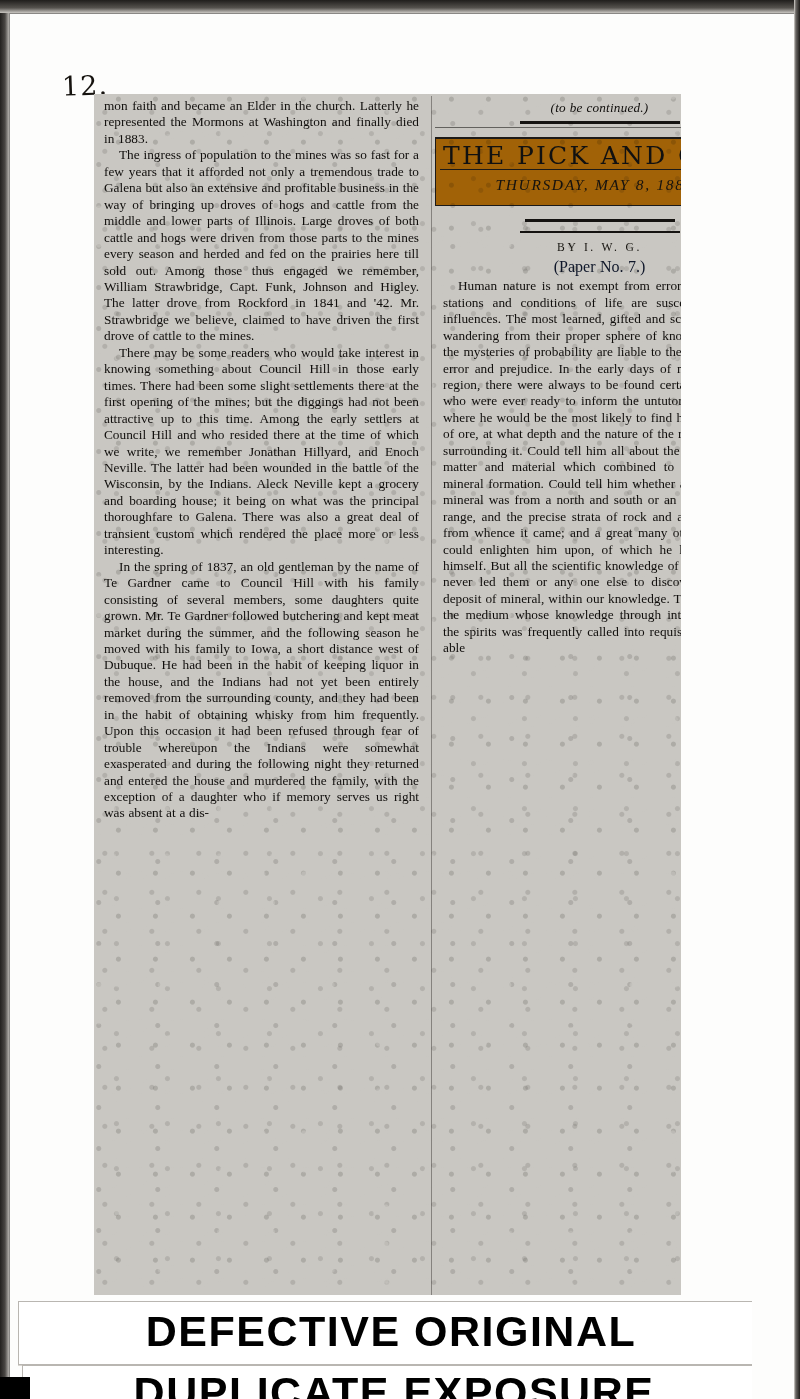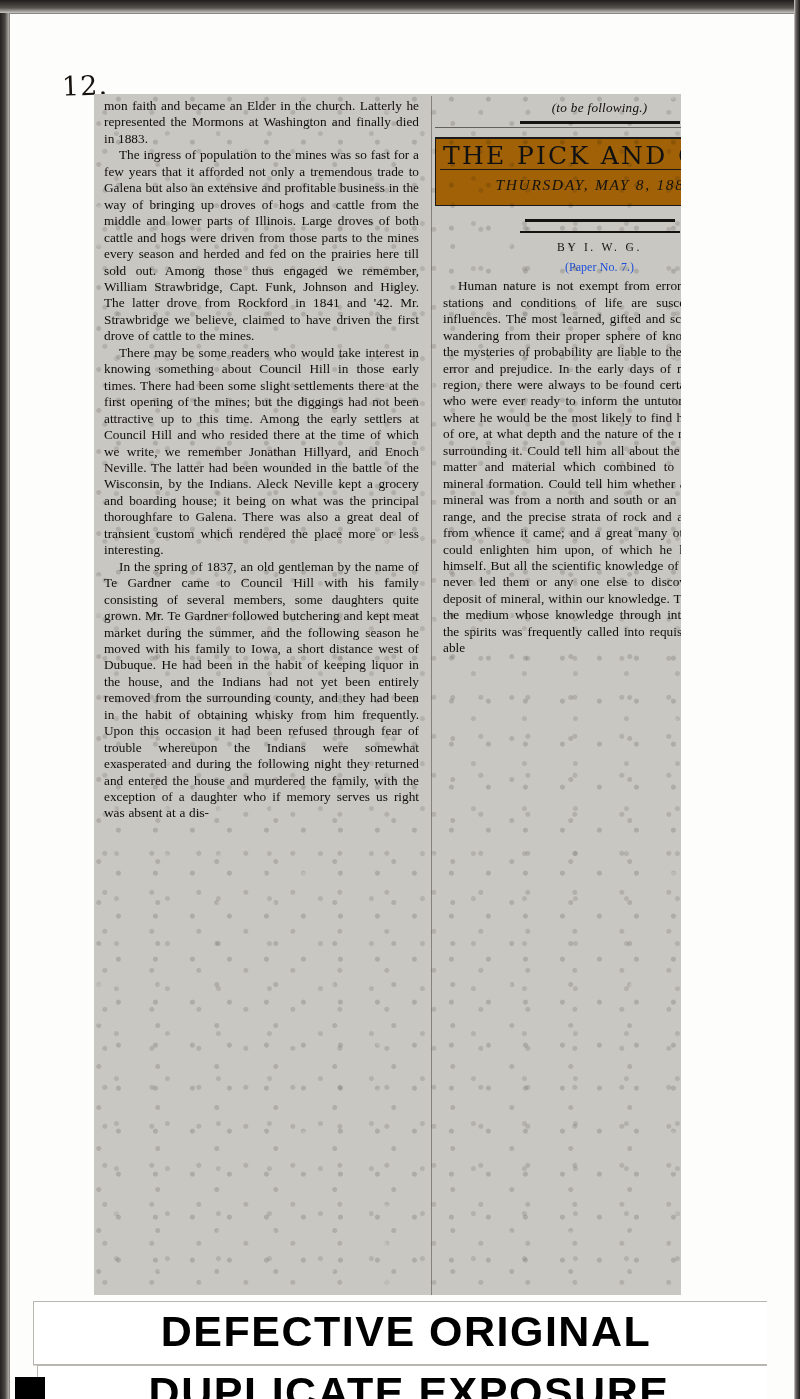--- a/index.html
+++ b/index.html
@@ -151,27 +151,27 @@
     color:#0d0b09;
   }
   #headline-rule-bot{
     width:160px;height:2px;margin:9px auto 7px auto;background:#151311;
   }
   #byline{
     display:block;text-align:center;font-size:11.6px;
     letter-spacing:2.6px;color:#16140f;font-family:Liberation Serif, serif;
   }
   #paper-no{
-    display:block;text-align:center;font-size:12px;
-    margin-top:2px;margin-bottom:3px;color:#1d4ed8;
+    display:block;text-align:center;font-size:16px;
+    margin-top:2px;margin-bottom:3px;color:#0f172a;
   }
 
   
   #stamp-area{
-    position:absolute;left:15px;top:1299px;width:752px;height:100px;
+    position:absolute;left:0;top:1299px;width:752px;height:100px;
     overflow:hidden;
   }
   .stamp-card{
     position:absolute;
     background:#ffffff;
     border:1px solid #b9b6b1;
     box-shadow:0 1px 0 #d7d4cf;
   }
   #stamp-defective{
     left:18px;top:2px;width:744px;height:62px;
@@ -212,21 +212,21 @@
     <div id="column-rule"></div>
 
     <div class="col" id="col-left">
       <p class="noindent">mon faith and became an Elder in the church. Latterly he represented the Mormons at Washington and finally died in 1883.</p>
       <p>The ingress of population to the mines was so fast for a few years that it afforded not only a tremendous trade to Galena but also an extensive and profitable business in the way of bringing up droves of hogs and cattle from the middle and lower parts of Illinois. Large droves of both cattle and hogs were driven from those parts to the mines every season and herded and fed on the prairies here till sold out. Among those thus engaged we remember, William Strawbridge, Capt. Funk, Johnson and Higley. The latter drove from Rockford in 1841 and '42. Mr. Strawbridge we believe, claimed to have driven the first drove of cattle to the mines.</p>
       <p>There may be some readers who would take interest in knowing something about Council Hill in those early times. There had been some slight settlements there at the first opening of the mines; but the diggings had not been attractive up to this time. Among the early settlers at Council Hill and who resided there at the time of which we write, we remember Jonathan Hillyard, and Enoch Neville. The latter had been wounded in the battle of the Wisconsin, by the Indians. Aleck Neville kept a grocery and boarding house; it being on what was the principal thoroughfare to Galena. There was also a great deal of transient custom which rendered the place more or less interesting.</p>
       <p>In the spring of 1837, an old gentleman by the name of Te Gardner came to Council Hill with his family consisting of several members, some daughters quite grown. Mr. Te Gardner followed butchering and kept meat market during the summer, and the following season he moved with his family to Iowa, a short distance west of Dubuque. He had been in the habit of keeping liquor in the house, and the Indians had not yet been entirely removed from the surrounding county, and they had been in the habit of obtaining whisky from him frequently. Upon this occasion it had been refused through fear of trouble whereupon the Indians were somewhat exasperated and during the following night they returned and entered the house and murdered the family, with the exception of a daughter who if memory serves us right was absent at a dis-</p>
     </div>
 
     <div class="col" id="col-right">
-      <span id="to-be-continued">(to be following.)</span>
+      <span id="to-be-continued">(to be continued.)</span>
       <div id="tbc-rule"></div>
       <div id="tbc-rule-thin"></div>
 
       <div id="masthead-box">
         <span id="masthead-title">THE PICK AND GAD.</span>
         <span id="masthead-date">THURSDAY, MAY 8, 1884.</span>
       </div>
 
       <div id="headline-rule-top"></div>
       <div id="headline-rule-bot"></div>

